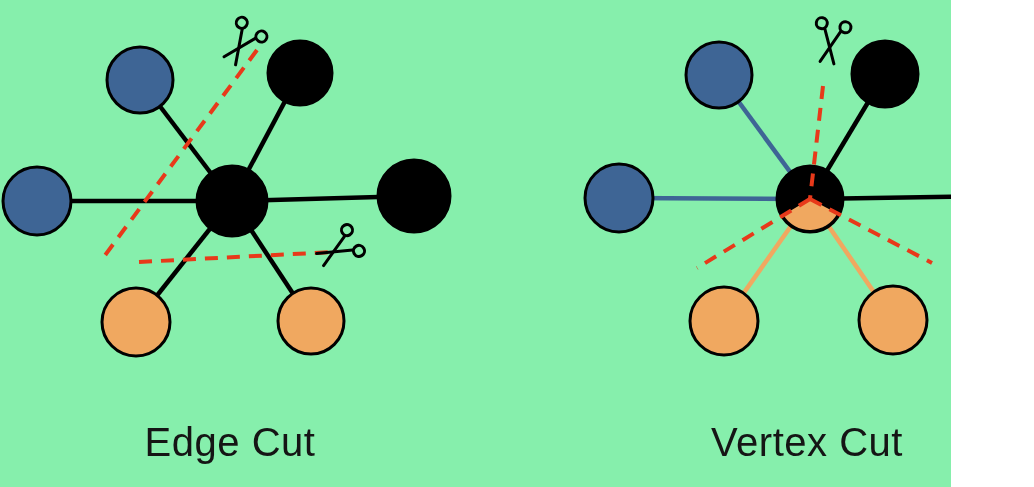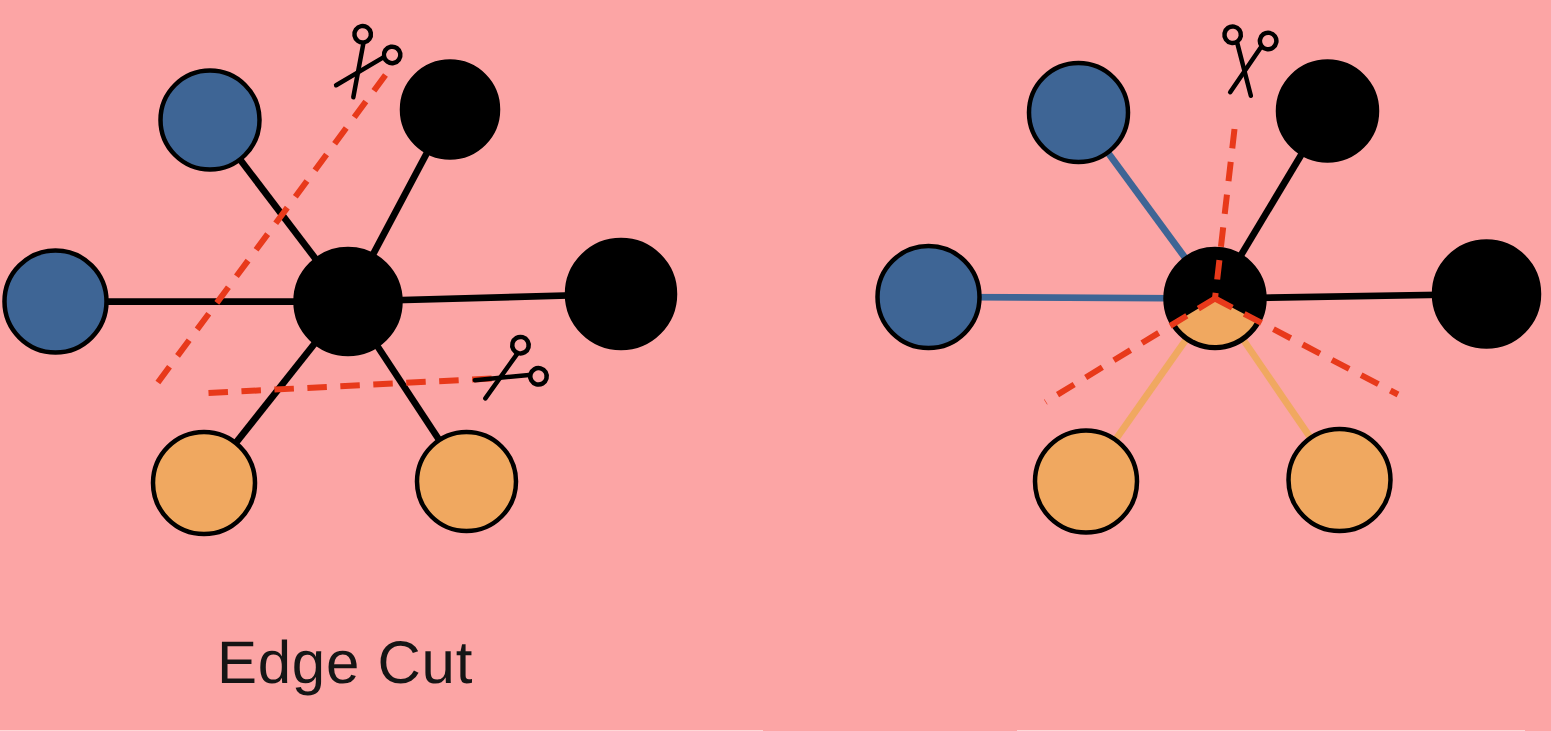--- a/index.html
+++ b/index.html
@@ -2,23 +2,23 @@
 <html><head>
 <meta charset="utf-8">
 <style>
   html, body {
     margin: 0;
     padding: 0;
     background: #ffffff;
   }
   .stage {
     position: relative;
-    width: 1034px;
+    width: 951px;
     height: 487px;
-    background: #fca5a5;
+    background: #86efac;
     overflow: hidden;
     font-family: "Liberation Sans", sans-serif;
   }
   #diagram-svg {
     position: absolute;
     left: 0;
     top: 0;
     width: 1034px;
     height: 487px;
   }
@@ -92,13 +92,14 @@
           <line x1="-23" y1="-7" x2="10" y2="8" stroke="#000" stroke-width="3" stroke-linecap="round"></line>
           <line x1="-23" y1="7" x2="10" y2="-8" stroke="#000" stroke-width="3" stroke-linecap="round"></line>
           <circle cx="15" cy="12" r="5.5" fill="none" stroke="#000" stroke-width="3"></circle>
           <circle cx="15" cy="-12" r="5.5" fill="none" stroke="#000" stroke-width="3"></circle>
         </g>
       </g>
     </svg>
 
   <div class="diagram-label" id="label-edge">Edge Cut</div>
 
+  <div class="diagram-label" id="label-vertex">Vertex Cut</div>
 </div>
 
 </body></html>

